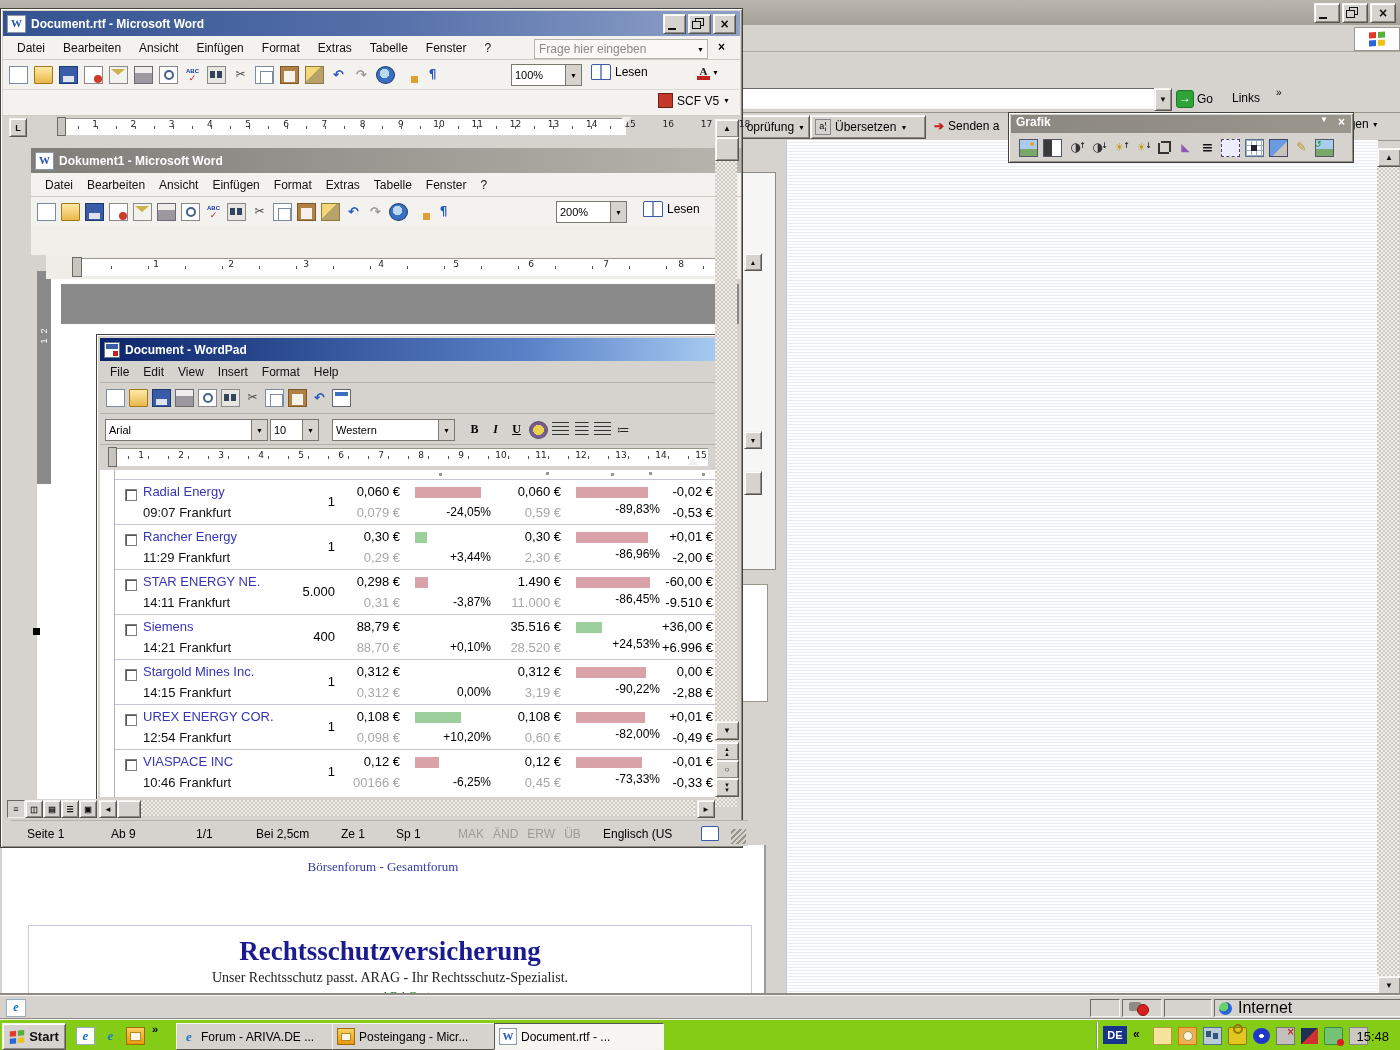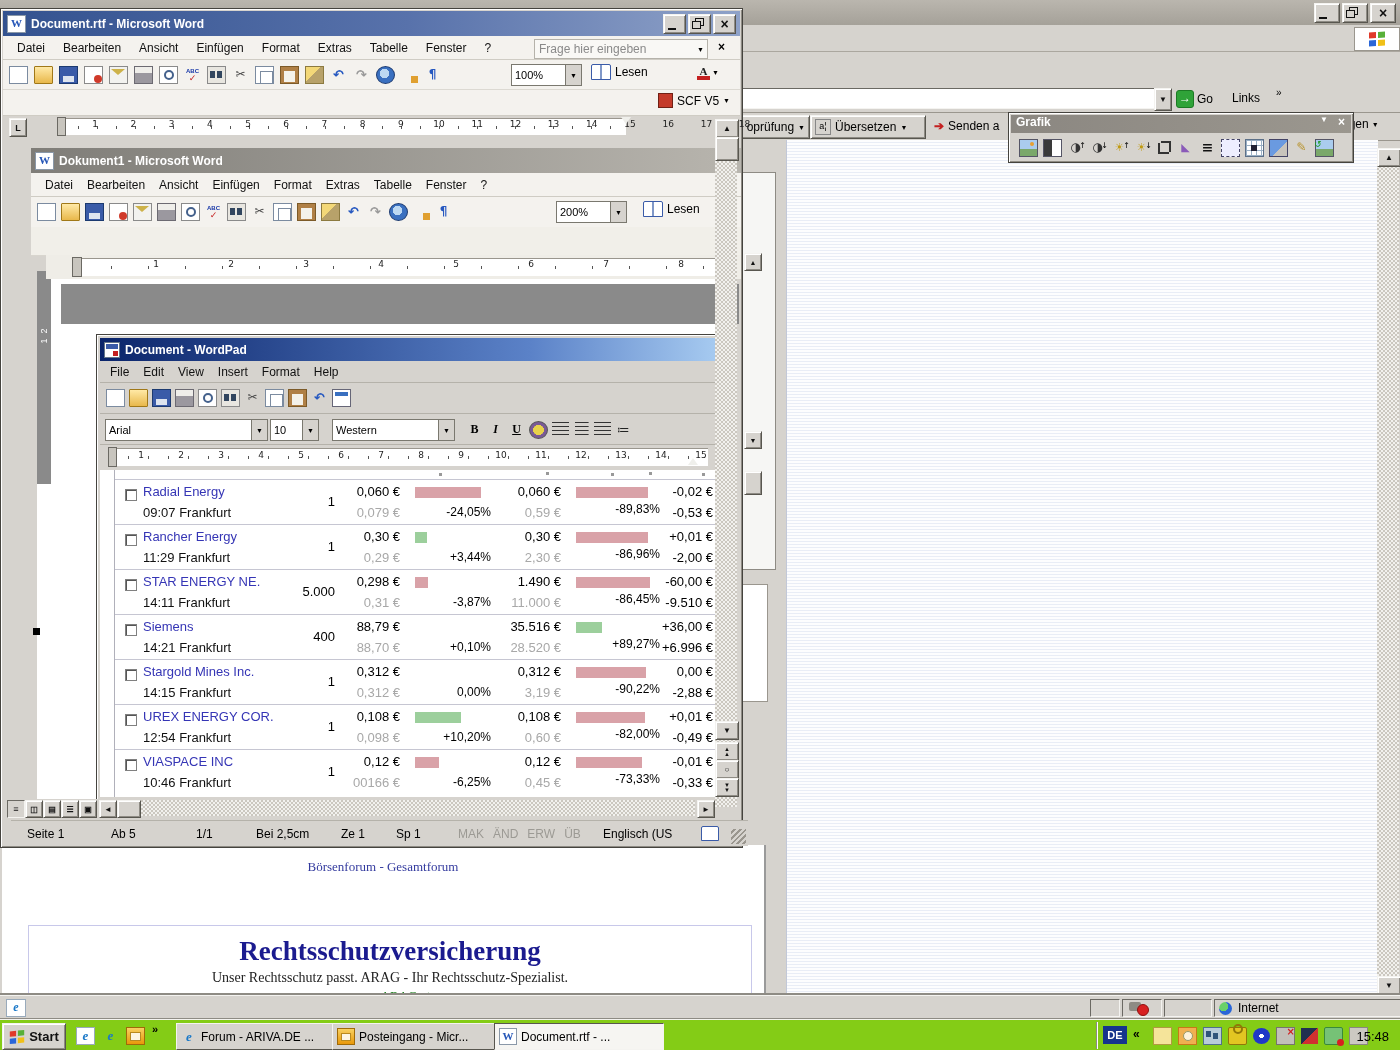--- a/index.html
+++ b/index.html
@@ -212,21 +212,21 @@
     <div class="a" style="left:0;top:995px;width:1400px;height:24px;background:#d6d3ce;border-top:1px solid #f4f3f0;box-shadow:0 -2px 0 #8e8b84">
       <span class="a" style="left:6px;top:3px;width:18px;height:16px;background:#fff;border:1px solid #9ab;color:#1a78c8;font:bold italic 12px 'Liberation Serif',serif;text-align:center">e</span>
       <span class="a sunken" style="left:1090px;top:3px;width:28px;height:16px;background:#d6d3ce"></span>
       <span class="a sunken" style="left:1122px;top:3px;width:38px;height:16px;background:#d6d3ce">
         <span style="position:absolute;left:6px;top:2px;width:12px;height:9px;background:#8e8b84;border-radius:2px"></span>
         <span style="position:absolute;left:14px;top:4px;width:10px;height:10px;background:#d82020;border-radius:50%;border:1px solid #901010"></span>
       </span>
       <span class="a sunken" style="left:1164px;top:3px;width:46px;height:16px;background:#d6d3ce"></span>
       <div class="a sunken" style="left:1214px;top:3px;width:182px;height:16px;background:#d6d3ce;display:flex;align-items:center;gap:6px;padding-left:4px">
         <span style="width:13px;height:13px;border-radius:50%;background:radial-gradient(circle at 35% 35%,#6ad06a 0 40%,#2a66d8 41%)"></span>
-        <span style="font-size:12px">Internet</span>
+        <span style="font-size:16px">Internet</span>
       </div>
     </div>
   </div>
 
   <div class="a win" style="left:1008px;top:112px;width:344px;height:49px">
     <div class="a" style="left:2px;top:2px;right:2px;height:18px;background:linear-gradient(90deg,#8b8781,#9b978f);display:flex;align-items:flex-start">
       <span class="titletxt" style="padding-left:5px">Grafik</span>
       <span style="margin-left:auto;color:#fff;font-size:8px;padding:0 4px">▼</span>
       <span style="color:#fff;font-weight:bold;padding:0 6px">×</span>
     </div>
@@ -561,21 +561,21 @@
               <span class="row-cb"></span>
               <span class="row-name">Siemens</span>
               <span class="row-time">14:21 Frankfurt</span>
               <span class="row-qty">400</span>
               <span class="cell price">88,79 €</span>
               <span class="cell price2">88,70 €</span>
               <span class="perf perf1">+0,10%</span>
               <span class="cell val">35.516 €</span>
               <span class="cell val2">28.520 €</span>
               <span class="bar bar2 green" style="width: 26px;"></span>
-              <span class="perf perf2">+89,27%</span>
+              <span class="perf perf2">+24,53%</span>
               <span class="cell diff">+36,00 €</span>
               <span class="cell diff2">+6.996 €</span>
             </div>
             <div class="trow" style="top: 189px;">
               <span class="row-cb"></span>
               <span class="row-name">Stargold Mines Inc.</span>
               <span class="row-time">14:15 Frankfurt</span>
               <span class="row-qty">1</span>
               <span class="cell price">0,312 €</span>
               <span class="cell price2">0,312 €</span>
@@ -639,21 +639,21 @@
       <span class="a cbtn raised" style="left:56px;top:1px;width:16px;height:16px;font-size:8px">☰</span>
       <span class="a cbtn raised" style="left:74px;top:1px;width:16px;height:16px;font-size:8px">▣</span>
       <span class="a cbtn raised" style="left:94px;top:1px;width:16px;height:16px;font-size:8px">◄</span>
       <span class="a raised" style="left:112px;top:1px;width:22px;height:16px"></span>
       <span class="a checker" style="left:136px;top:1px;width:554px;height:16px"></span>
       <span class="a cbtn raised" style="left:692px;top:1px;width:16px;height:16px;font-size:8px">►</span>
     </div>
 
     <div class="a" style="left:10px;top:811px;width:737px;height:25px;background:#d6d3ce;border-top:1px solid #b5b2aa;font-size:12px">
       <span class="a" style="left:16px;top:6px">Seite 1</span>
-      <span class="a" style="left:100px;top:6px">Ab 5</span>
+      <span class="a" style="left:100px;top:6px">Ab 9</span>
       <span class="a" style="left:185px;top:6px">1/1</span>
       <span class="a" style="left:245px;top:6px">Bei 2,5cm</span>
       <span class="a" style="left:330px;top:6px">Ze 1</span>
       <span class="a" style="left:385px;top:6px">Sp 1</span>
       <span class="a" style="left:447px;top:6px"><span class="sbmode">MAK</span><span class="sbmode">ÄND</span><span class="sbmode">ERW</span><span class="sbmode">ÜB</span></span>
       <span class="a" style="left:592px;top:6px">Englisch (US</span>
       <span class="a i-book" style="left:690px;top:5px;width:16px;height:13px"></span>
       <span class="a grip" style="right:2px;bottom:2px;width:15px;height:15px"></span>
     </div>
   </div>

